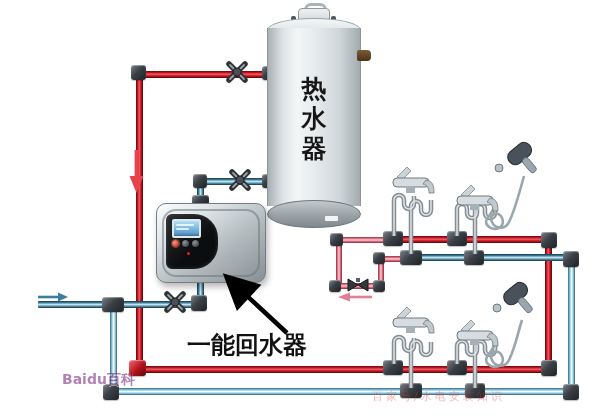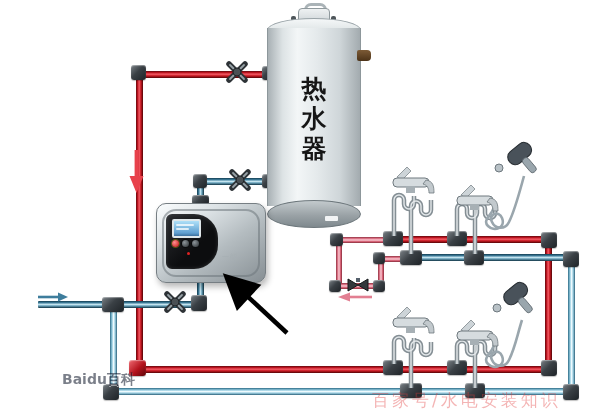--- a/index.html
+++ b/index.html
@@ -47,22 +47,22 @@
            border:2px solid #dfe7ea;border-radius:2px;}
   .lcd-line{position:absolute;background:rgba(255,255,255,.75);height:2px;border-radius:1px;}
   .dev-btn{position:absolute;width:7px;height:7px;border-radius:50%;}
   .btn-red{background:radial-gradient(circle at 35% 35%,#ff8d8d,#c31414);box-shadow:0 0 0 1px #551;}
   .btn-dark{background:radial-gradient(circle at 35% 35%,#8b9398,#2a2f33);box-shadow:0 0 0 1px #0a0c0d;}
   .dev-dot{position:absolute;width:3px;height:3px;border-radius:50%;background:#d22;}
   .dev-brand{position:absolute;color:#a6aeb2;font-size:7px;letter-spacing:1px;}
   
   .lbl{position:absolute;z-index:6;color:#111;white-space:nowrap;}
   .wm{position:absolute;z-index:6;white-space:nowrap;}
-  #wm-baidu{color:#0f172a;font-size:14px;font-weight:bold;opacity:.55;text-shadow:0 1px 0 #fff;}
-  #wm-red{color:#e23c3c;font-size:17px;opacity:.38;letter-spacing:3px;filter:blur(.7px);}
+  #wm-baidu{color:#701a75;font-size:14px;font-weight:bold;opacity:.55;text-shadow:0 1px 0 #fff;}
+  #wm-red{color:#e23c3c;font-size:11px;opacity:.38;letter-spacing:3px;filter:blur(.7px);}
   svg{display:block;}
   .fixture-svg{position:absolute;z-index:4;}
   .note-arrow{position:absolute;z-index:6;}
 </style>
 </head>
 <body>
 
 <div id="stage">
 
   <div class="pipe pv red" style="left:136px;top:71px;height:301px;"></div>
@@ -263,17 +263,18 @@
 
   <svg class="note-arrow" style="left:207px;top:263px;" width="90" height="78" viewBox="0 0 90 78">
     <defs>
       <marker id="ah" markerWidth="9" markerHeight="9" refX="6" refY="4.5" orient="auto">
         <polygon points="0.5,0.5 8.5,4.5 0.5,8.5" fill="#000"></polygon>
       </marker>
     </defs>
     <line x1="80" y1="70" x2="24" y2="18" stroke="#000" stroke-width="4.5" marker-end="url(#ah)"></line>
   </svg>
 
+  <div class="lbl" style="left:187px;top:329px;font-size:24px;font-weight:600;">一能回水器</div>
 
   <div class="wm" id="wm-baidu" style="left:62px;top:371px;">Baidu百科</div>
   <div class="wm" id="wm-red" style="left:372px;top:389px;">百家号/水电安装知识</div>
 
 </div>
 
 </body></html>

